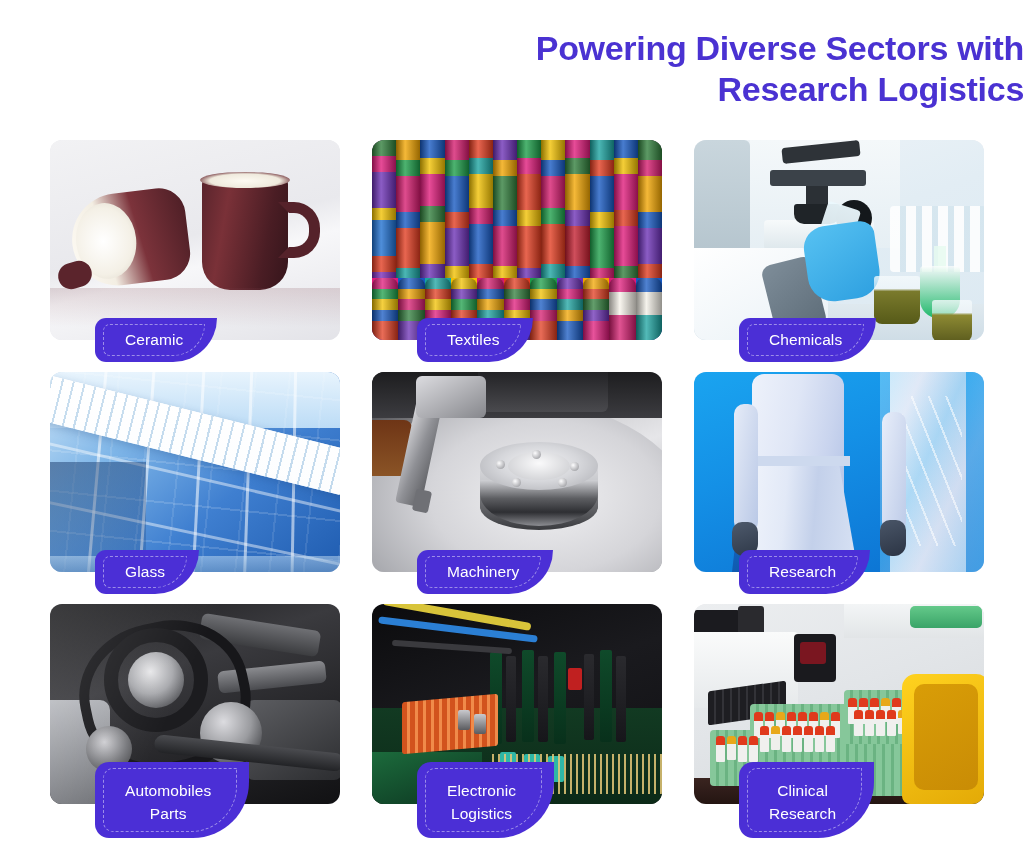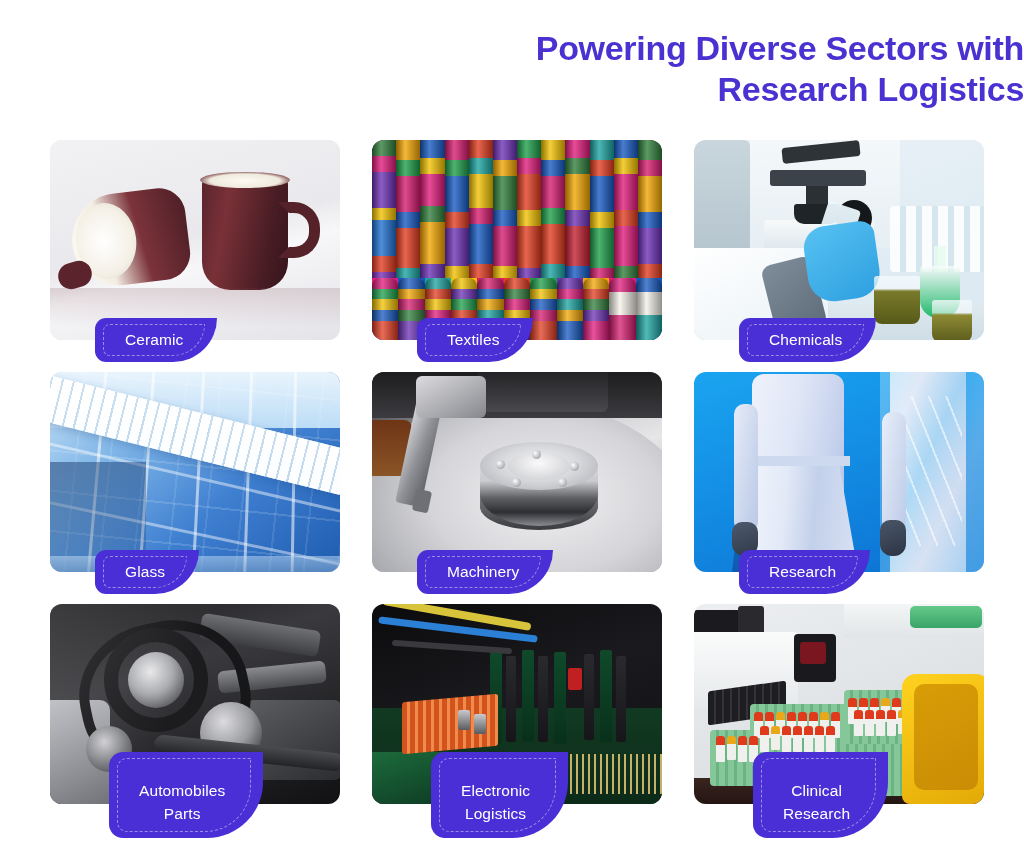--- a/index.html
+++ b/index.html
@@ -53,21 +53,21 @@
     position: absolute;
     left: 45px;
     bottom: -22px;
     min-height: 44px;
     background: #4b2fd6;
     border-radius: 14px 0 56px 14px;
     padding: 11px 34px 11px 30px;
     display: flex; align-items: center; justify-content: center;
     z-index: 5;
   }
-  .badge.two-line { bottom: -34px; min-height: 68px; padding: 28px 38px 13px 30px; margin-left: 14px; }
+  .badge.two-line { bottom: -34px; min-height: 68px; padding: 18px 38px 13px 30px; }
   .badge .dash {
     position: absolute; left: 8px; top: 6px; right: 12px; bottom: 6px;
     border: 1px dashed rgba(255,255,255,0.45);
     border-radius: 10px 0 46px 10px;
     pointer-events: none;
   }
   .badge .txt {
     position: relative;
     color: #fff; font-size: 15.5px; font-weight: 400;
     text-align: center; line-height: 1.45; white-space: pre-line;

